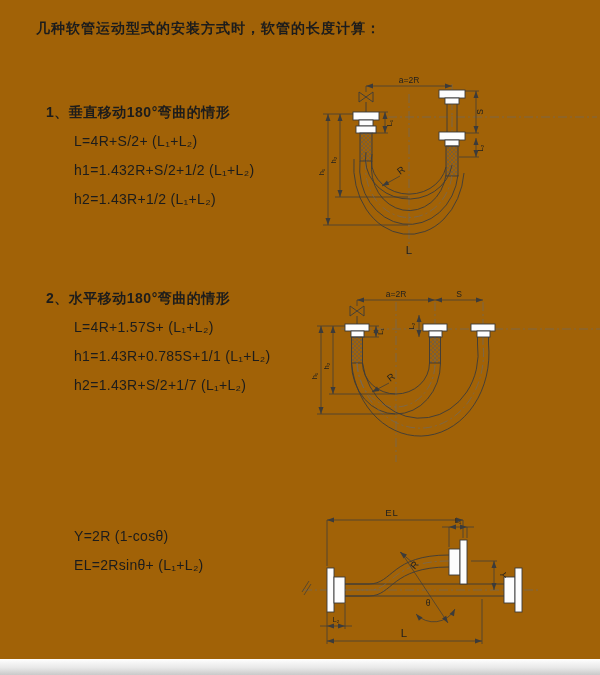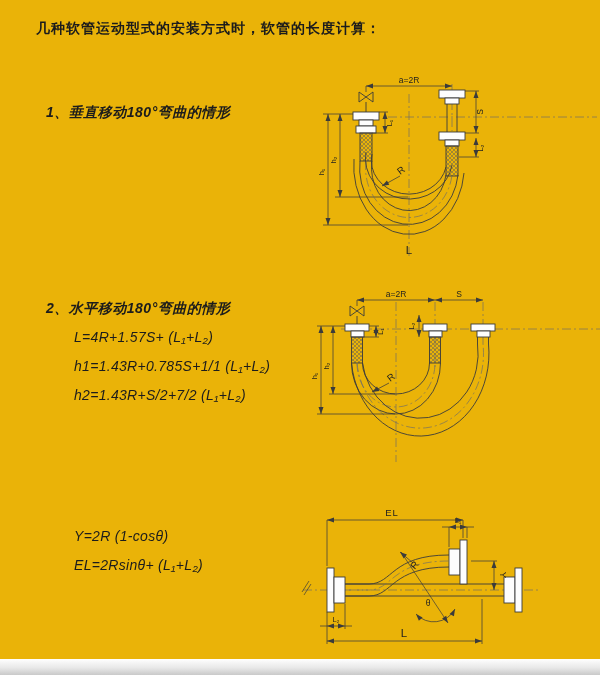--- a/index.html
+++ b/index.html
@@ -1,19 +1,19 @@
 <!DOCTYPE html>
 <html><head>
 <meta charset="utf-8">
 <style>
   html,body{margin:0;padding:0;background:#ffffff;}
-  #page{position:relative;width:600px;height:675px;background:#eab308;overflow:hidden;
+  #page{position:relative;width:600px;height:675px;background:#a16207;overflow:hidden;
         font-family:"Liberation Sans",sans-serif;color:#1c1c1c;}
   .title{position:absolute;left:36px;top:20px;font-size:14px;font-weight:700;letter-spacing:1px;}
-  .section{position:absolute;left:46px;font-style:italic;}
+  .section{position:absolute;left:46px;}
   .heading{font-size:14px;font-weight:700;letter-spacing:0.5px;white-space:nowrap;}
   .formulas{margin:11px 0 0 28px;display:flex;flex-direction:column;gap:13px;
             font-size:14px;letter-spacing:0.3px;white-space:nowrap;}
   svg{position:absolute;overflow:visible;}
   .ln{stroke:#3b3b3b;stroke-width:0.9;fill:none;}
   .thin{stroke-width:0.7;}
   .cl{stroke:#6a6a6a;stroke-width:0.65;fill:none;stroke-dasharray:9 3 2 3;}
   .dim{stroke:#3b3b3b;stroke-width:0.75;fill:none;}
   .flg{fill:#fdfdfd;stroke:#3b3b3b;stroke-width:0.9;}
   .braid{fill:url(#hatch);stroke:#3b3b3b;stroke-width:0.9;}
@@ -38,20 +38,25 @@
       <pattern id="hatch" width="4" height="4" patternUnits="userSpaceOnUse">
         <path d="M0,4 L4,0 M0,0 L4,4" stroke="#5a5a5a" stroke-width="0.5"></path>
       </pattern>
     </defs>
   </svg>
 
   <div class="title">几种软管运动型式的安装方式时，软管的长度计算：</div>
 
   <div class="section" style="top:104px">
     <div class="heading">1、垂直移动180°弯曲的情形</div>
+    <div class="formulas">
+      <div>L=4R+S/2+ (L₁+L₂)</div>
+      <div>h1=1.432R+S/2+1/2 (L₁+L₂)</div>
+      <div>h2=1.43R+1/2 (L₁+L₂)</div>
+    </div>
   </div>
 
   <svg style="left:308px;top:64px" width="290" height="200" viewBox="0 0 290 200">
     <g>
       <path class="cl" d="M101,30 V193"></path>
       <path class="cl" d="M80,53 H289"></path>
       <path class="cl" d="M144,20 V67"></path>
     </g>
     <g>
       <path class="dim" d="M58,22 V28"></path>
@@ -112,26 +117,26 @@
       <path class="ln" d="M58,88 A43,40 0 0 0 144,101"></path>
       <path class="ln" d="M64,90 A37,33 0 0 0 138,103"></path>
     </g>
     <g>
       <path class="dim" d="M92,112 L74,122" marker-end="url(#arr)"></path>
       <text class="lbl-m" x="95" y="109" text-anchor="middle" transform="rotate(-38 95 109)">R</text>
     </g>
     <text class="lbl-l" x="101" y="190" text-anchor="middle">L</text>
   </svg>
 
-  <div class="section" style="top:300px">
+  <div class="section" style="top:290px">
     <div class="heading">2、水平移动180°弯曲的情形</div>
     <div class="formulas">
       <div>L=4R+1.57S+ (L₁+L₂)</div>
       <div>h1=1.43R+0.785S+1/1 (L₁+L₂)</div>
-      <div>h2=1.43R+S/2+7/2 (L₁+L₂)</div>
+      <div>h2=1.43R+S/2+1/7 (L₁+L₂)</div>
     </div>
   </div>
 
   <svg style="left:309px;top:284px" width="295" height="186" viewBox="0 0 295 186">
     <g>
       <path class="cl" d="M87,18 V178"></path>
       <path class="cl" d="M32,45 H292"></path>
       <path class="cl" d="M126,18 V84"></path>
       <path class="cl" d="M174,18 V60"></path>
     </g>

